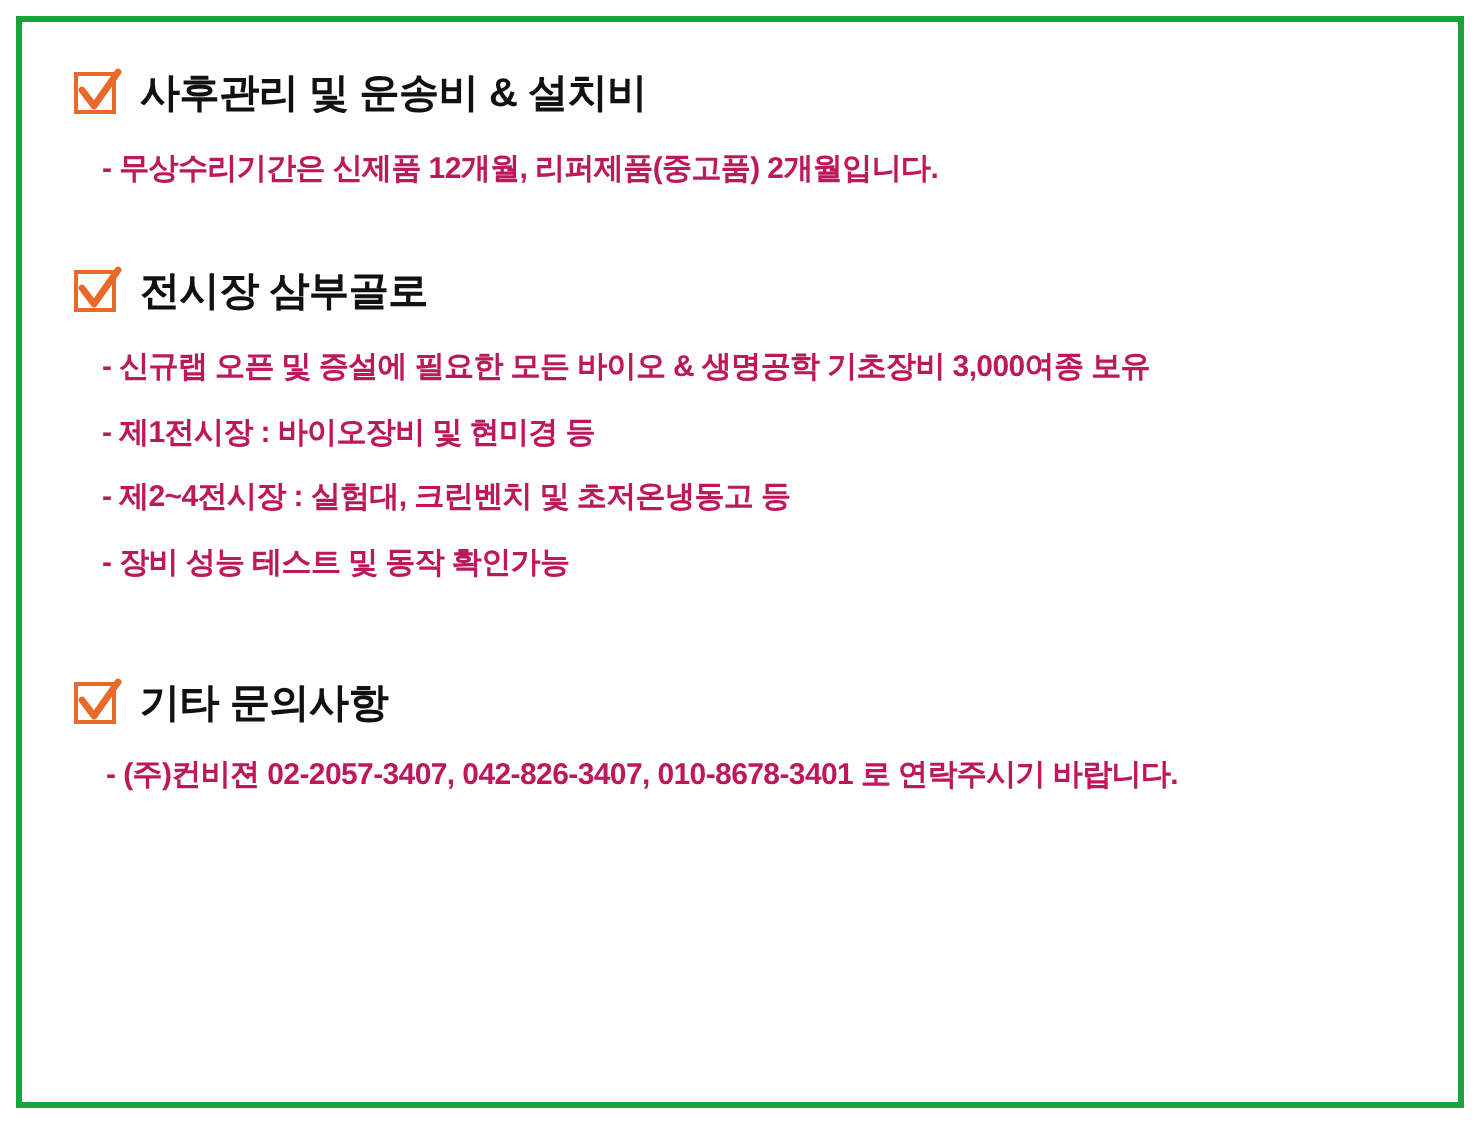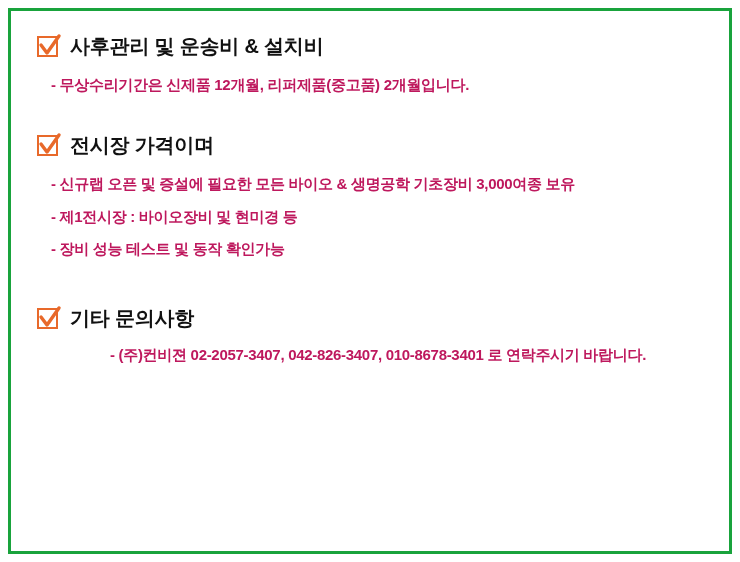--- a/index.html
+++ b/index.html
@@ -66,21 +66,21 @@
     color: #be185d;
     line-height: 1.45;
     margin-bottom: 10px;
     font-weight: bold;
     letter-spacing: -0.3px;
   }
   .gap-a { height: 26px; }
   .gap-c { height: 34px; }
   .sec-visit .bullets li { margin-bottom: 11px; }
   .sec-etc .section-head { margin-bottom: 12px; }
-  .sec-etc .bullets { padding-left: 16px; text-align: center; }
+  .sec-etc .bullets { padding-left: 16px; }
 </style>
 </head>
 <body>
 
 <div class="page">
   <div class="inner">
 
     <div class="section sec-after">
       <div class="section-head">
         <span class="check-icon">
@@ -97,25 +97,26 @@
 
     <div class="gap-a"></div>
 
     <div class="section sec-visit">
       <div class="section-head">
         <span class="check-icon">
           <svg width="25" height="26" viewBox="0 0 25 26" aria-hidden="true">
             <path d="M4 12 L10 20 L22 3" fill="none" stroke="#e8692a" stroke-width="3.4" stroke-linecap="round" stroke-linejoin="round"></path>
           </svg>
         </span>
-        <span class="section-title">전시장 가격이며</span>
+        <span class="section-title">전시장 삼부골로</span>
       </div>
       <ul class="bullets">
         <li>- 신규랩 오픈 및 증설에 필요한 모든 바이오 &amp; 생명공학 기초장비 3,000여종 보유</li>
         <li>- 제1전시장 : 바이오장비 및 현미경 등</li>
+        <li>- 제2~4전시장 : 실험대, 크린벤치 및 초저온냉동고 등</li>
         <li>- 장비 성능 테스트 및 동작 확인가능</li>
       </ul>
     </div>
 
     <div class="gap-c"></div>
 
     <div class="section sec-etc">
       <div class="section-head">
         <span class="check-icon">
           <svg width="25" height="26" viewBox="0 0 25 26" aria-hidden="true">

